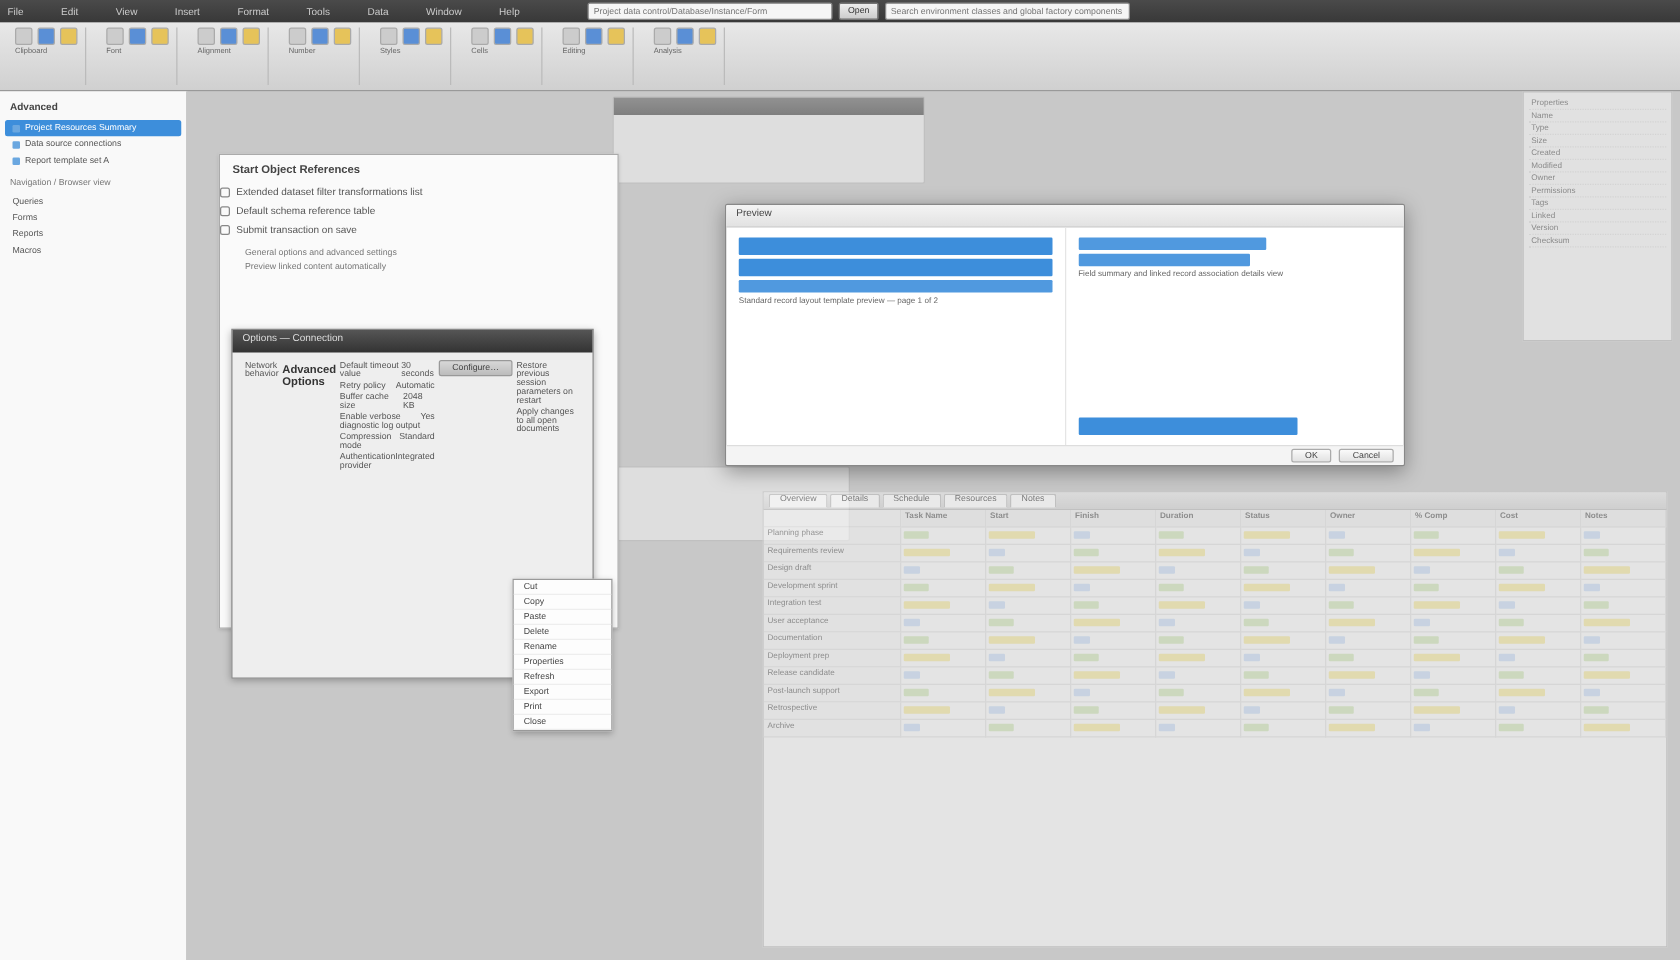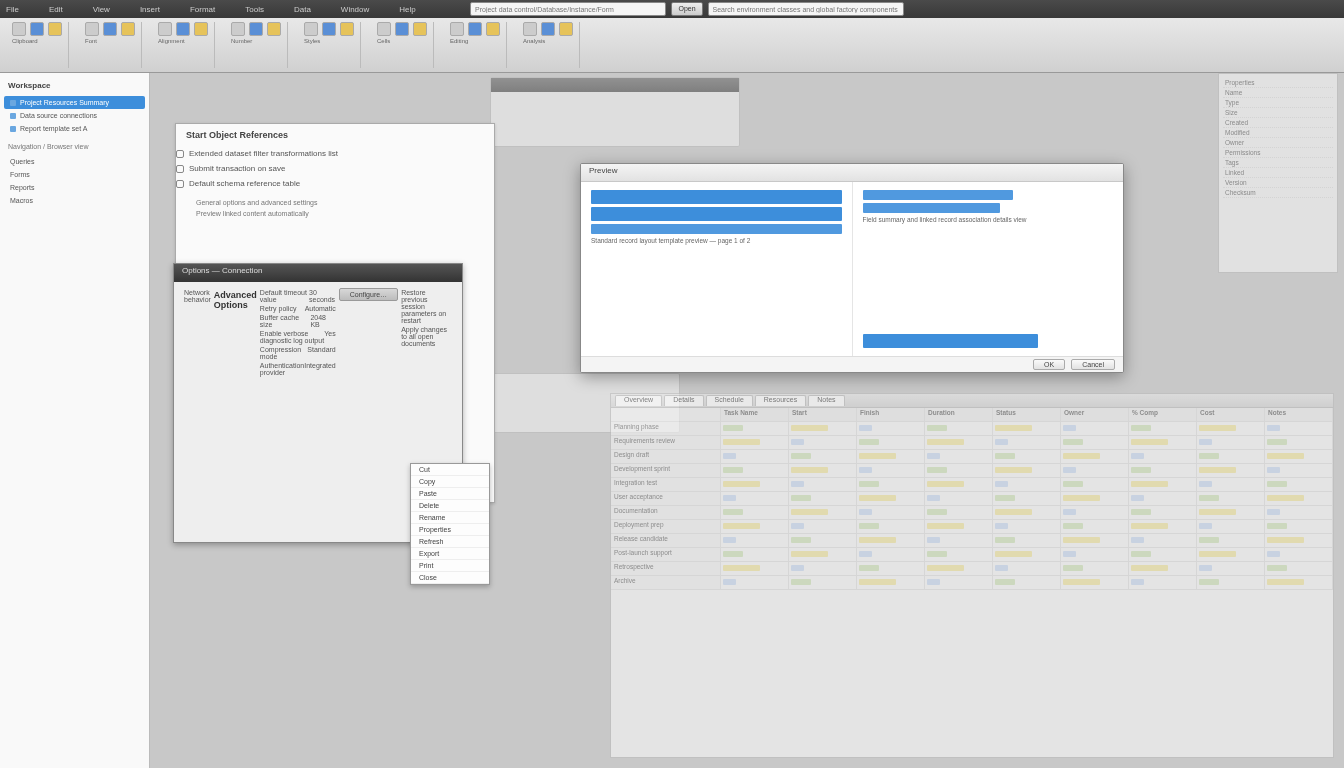--- a/index.html
+++ b/index.html
@@ -40,21 +40,21 @@
 .bgpanel .lbl { font-size:7px; color:#555; padding:2px 6px; }
 
 
 .docpanel { position:absolute; left:25px; top:50px; width:320px; height:380px; background:#fafafa; border:1px solid #aaa; box-shadow:0 1px 3px rgba(0,0,0,.15); }
 .docpanel .dtitle { font-size:9px; color:#444; padding:6px 10px; font-weight:600; }
 .docpanel .ditem { font-size:8px; color:#555; padding:3px 0; display:flex; align-items:center; gap:5px; }
 .docpanel .ditem .ci { width:8px; height:8px; border:1px solid #888; border-radius:2px; }
 .docpanel .dsub { font-size:7px; color:#777; padding:2px 20px; }
 
 
-.darkdlg { position:absolute; left:23px; top:190px; width:290px; height:280px; background:#eee; border:1px solid #888; box-shadow:0 2px 6px rgba(0,0,0,.3); }
+.darkdlg { position:absolute; left:35px; top:190px; width:290px; height:280px; background:#eee; border:1px solid #888; box-shadow:0 2px 6px rgba(0,0,0,.3); }
 .darkdlg .ttl { height:18px; background:linear-gradient(#555,#333); color:#ddd; font-size:8px; padding:2px 8px; }
 .darkdlg .body { padding:6px 10px; display:flex; flex-direction:row; gap:3px; }
 .darkdlg .line { font-size:7px; color:#555; display:flex; justify-content:space-between; padding:1px 0; }
 .darkdlg .h { font-size:9px; font-weight:600; color:#333; padding:2px 0; }
 .darkdlg .btn { align-self:flex-start; padding:2px 10px; background:linear-gradient(#d8d8d8,#bcbcbc); border:1px solid #999; border-radius:2px; font-size:7px; }
 
 
 .ctxmenu { position:absolute; left:260px; top:390px; width:80px; background:#fdfdfd; border:1px solid #999; box-shadow:0 2px 5px rgba(0,0,0,.25); }
 .ctxmenu .mitem { font-size:7px; padding:2px 8px; color:#444; border-bottom:1px solid #eee; cursor:pointer; }
 
@@ -168,21 +168,21 @@
       <div class="icons">
         <div class="ico "></div>
         <div class="ico b"></div>
         <div class="ico y"></div>
       </div>
       <div class="riblabel">Analysis</div>
     </div>
   </div>
 
 <div class="sidebar">
-  <div class="hdr">Workspace</div>
+  <div class="hdr">Advanced</div>
   <div id="sb-items">
       <div class="item sel">
         <span class="dot"></span>
         <span>Project Resources Summary</span>
       </div>
       <div class="item">
         <span class="dot"></span>
         <span>Data source connections</span>
       </div>
       <div class="item">
@@ -224,25 +224,25 @@
 
   <div class="docpanel">
     <div class="dtitle">Start Object References</div>
     <div id="doc-items">
         <div class="ditem">
           <span class="ci"></span>
           <span>Extended dataset filter transformations list</span>
         </div>
         <div class="ditem">
           <span class="ci"></span>
-          <span>Submit transaction on save</span>
+          <span>Default schema reference table</span>
         </div>
         <div class="ditem">
           <span class="ci"></span>
-          <span>Default schema reference table</span>
+          <span>Submit transaction on save</span>
         </div>
       </div>
     <div style="height:6px"></div>
     <div id="doc-subs">
         <div class="dsub">General options and advanced settings</div>
         <div class="dsub">Preview linked content automatically</div>
       </div>
   </div>
 
   <div class="darkdlg">

